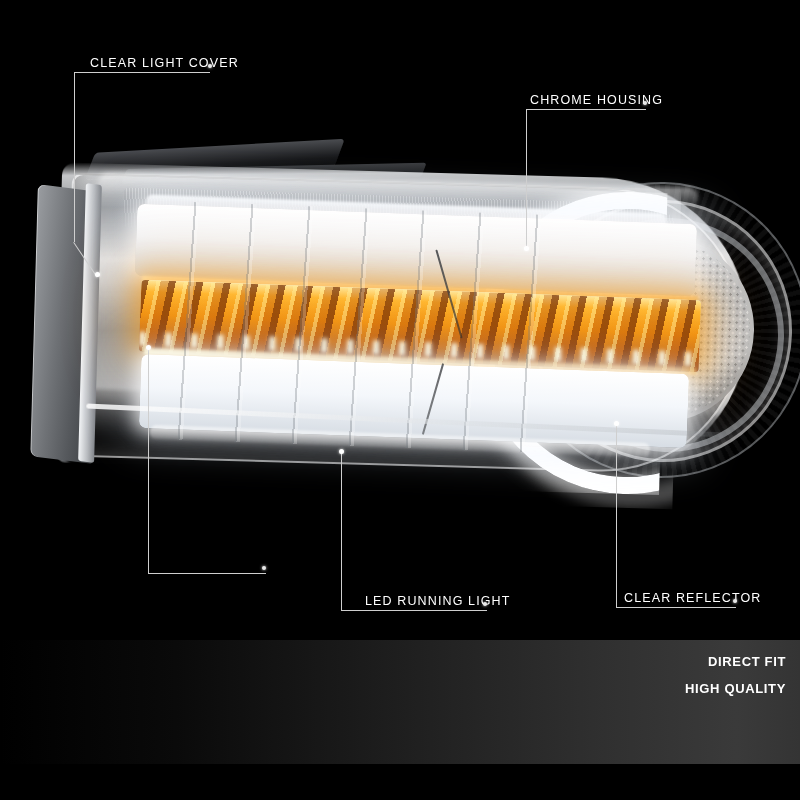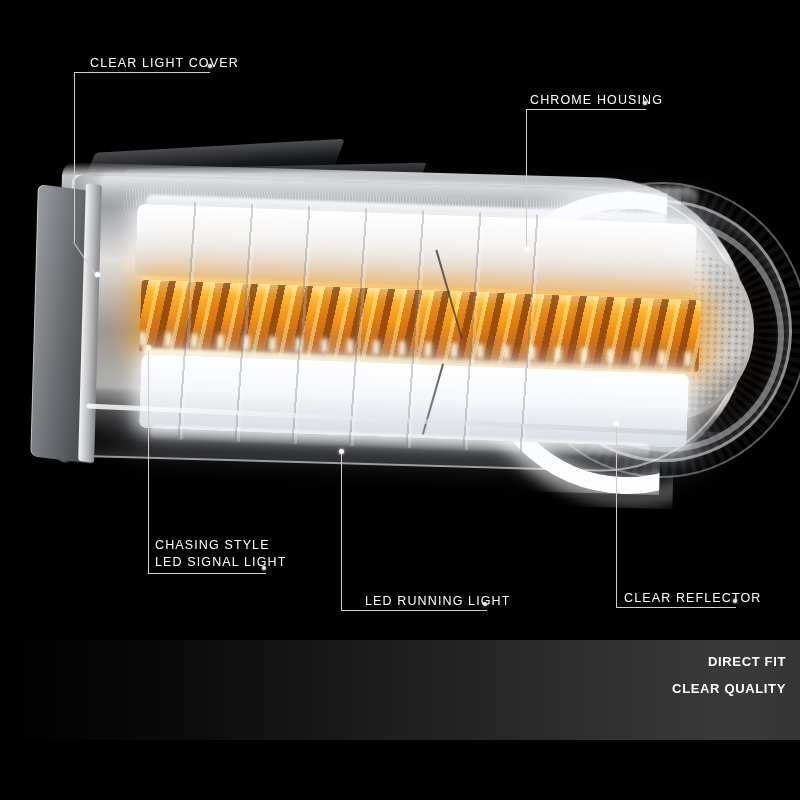--- a/index.html
+++ b/index.html
@@ -244,21 +244,21 @@
     transform:rotate(-16deg);border-radius:2px;
   }
   .wire2{
     position:absolute;left:404px;top:210px;width:2px;height:74px;
     background:linear-gradient(180deg,rgba(60,62,65,.8),rgba(30,32,34,.5));
     transform:rotate(16deg);border-radius:2px;
   }
 
   
   #band{
-    position:absolute;left:0;top:640px;width:800px;height:100px;
+    position:absolute;left:0;top:640px;width:800px;height:124px;
     background:linear-gradient(90deg,#000 0%,#0a0a0a 22%,#1d1d1d 48%,
                                #2f2f2f 74%,#3a3a3a 92%,#343434 100%);
   }
   #band-inner{position:absolute;right:14px;top:14px;text-align:right;color:#fff;}
   .band-head{font-size:13px;letter-spacing:.05em;font-weight:700;color:#fff;}
   .band-sub{font-size:11.5px;color:#e2e2e2;margin-top:2px;letter-spacing:.01em;}
   .band-gap{height:12px;}
 </style>
 </head>
 <body>
@@ -309,22 +309,20 @@
   <div class="leader v" style="left:74px;top:72px;height:170px;"></div>
   <div class="leader diag" style="left:74px;top:242px;width:42px;transform:rotate(56deg);"></div>
   <div class="dot" style="left:95px;top:272px;"></div>
 
   <div class="callout-label" style="left:530px;top:92px;">CHROME HOUSING</div>
   <div class="dot sm" style="left:643px;top:101px;"></div>
   <div class="leader h" style="left:526px;top:109px;width:120px;"></div>
   <div class="leader v" style="left:526px;top:109px;height:140px;"></div>
   <div class="dot" style="left:524px;top:246px;"></div>
 
-  <div class="callout-label" style="left:155px;top:537px;">CHASING STYLE
-LED SIGNAL LIGHT</div>
   <div class="dot sm" style="left:262px;top:566px;"></div>
   <div class="leader h" style="left:148px;top:573px;width:118px;"></div>
   <div class="leader v" style="left:148px;top:348px;height:226px;"></div>
   <div class="dot" style="left:146px;top:345px;"></div>
 
   <div class="callout-label" style="left:365px;top:593px;">LED RUNNING LIGHT</div>
   <div class="dot sm" style="left:483px;top:602px;"></div>
   <div class="leader h" style="left:341px;top:610px;width:146px;"></div>
   <div class="leader v" style="left:341px;top:452px;height:159px;"></div>
   <div class="dot" style="left:339px;top:449px;"></div>
@@ -332,17 +330,17 @@
   <div class="callout-label" style="left:624px;top:590px;">CLEAR REFLECTOR</div>
   <div class="dot sm" style="left:733px;top:599px;"></div>
   <div class="leader h" style="left:616px;top:607px;width:120px;"></div>
   <div class="leader v" style="left:616px;top:424px;height:184px;"></div>
   <div class="dot" style="left:614px;top:421px;"></div>
 
   <div id="band">
     <div id="band-inner">
       <div class="band-head">DIRECT FIT</div>
       <div class="band-gap"></div>
-      <div class="band-head">CLEAR QUALITY</div>
+      <div class="band-head">HIGH QUALITY</div>
     </div>
   </div>
 
 </div>
 
 </body></html>

